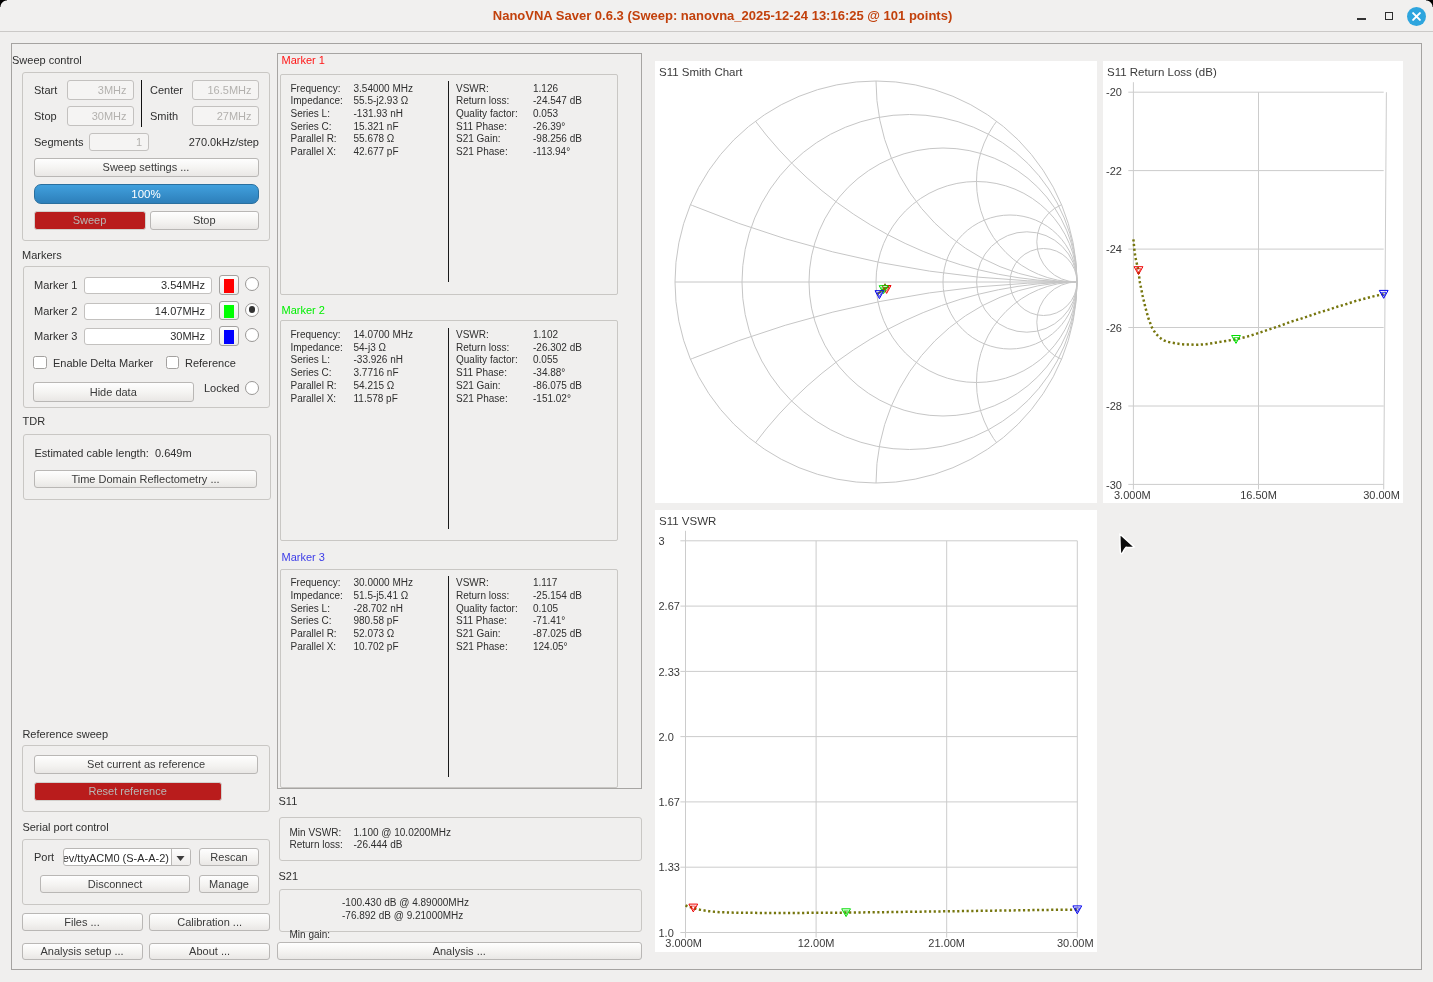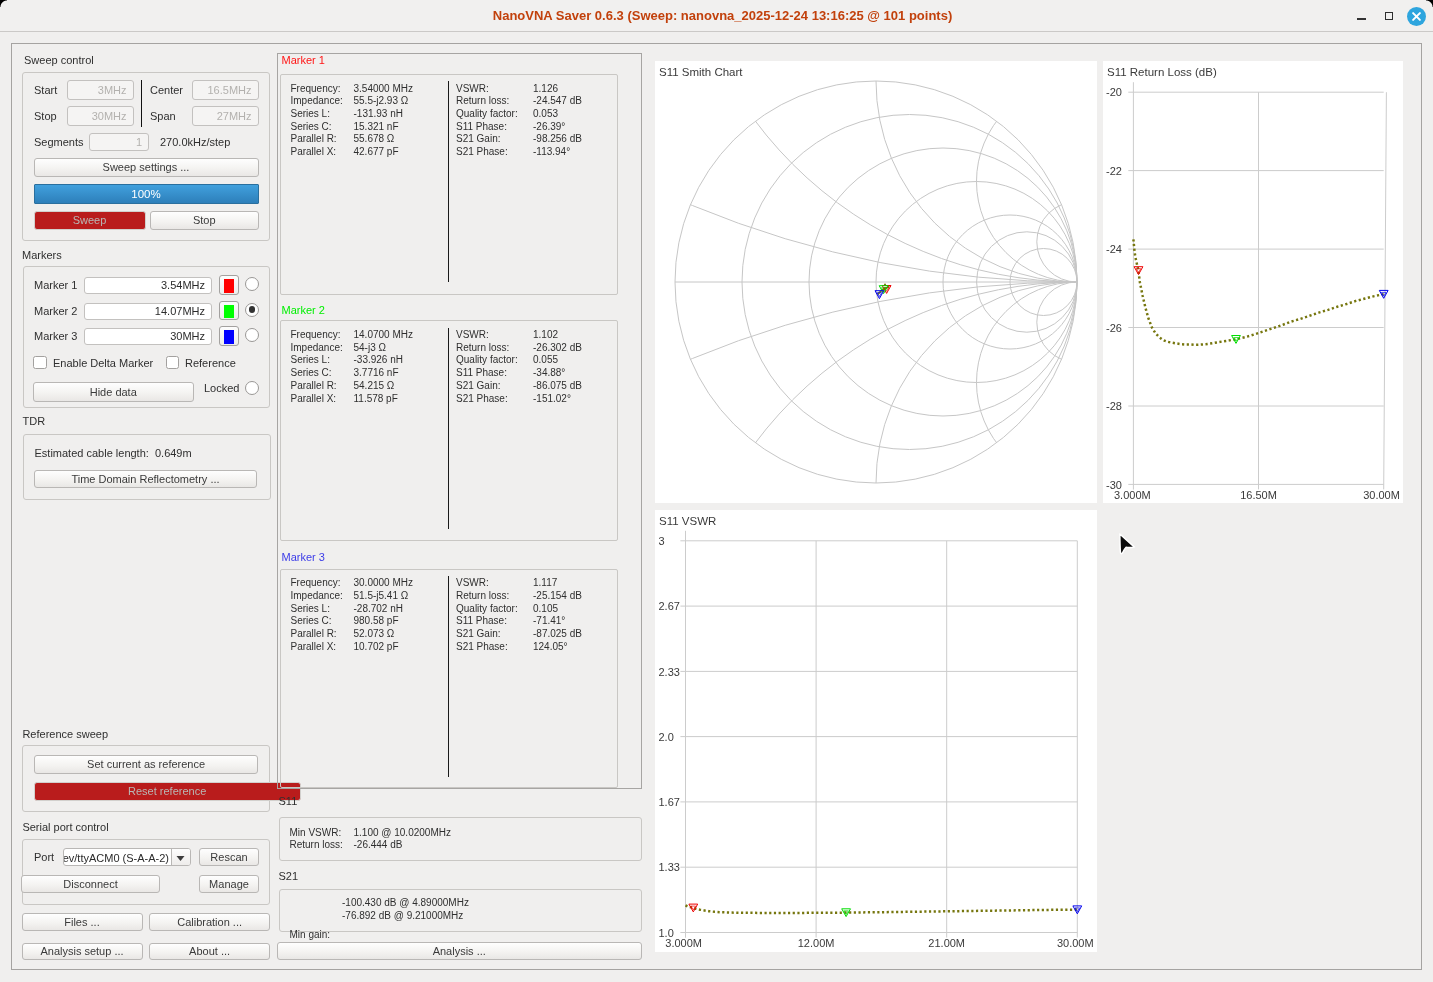--- a/index.html
+++ b/index.html
@@ -24,36 +24,36 @@
 <div class="abs" style="left:1426px;top:0;width:7px;height:7px;background:radial-gradient(circle at 0 7px,rgba(0,0,0,0) 6px,#000 7px)"></div>
 <div class="abs" style="left:1356.5px;top:17.5px;width:9px;height:2.2px;background:#333"></div>
 <div class="abs" style="left:1384.5px;top:11.5px;width:8.5px;height:8.5px;border:1.6px solid #2e2e2e"></div>
 <div class="abs" style="left:1407px;top:6.5px;width:19px;height:19px;border-radius:50%;background:#2ea5de"></div>
 <svg class="abs" style="left:1407px;top:6.5px" width="19" height="19">
     <path d="M6.1 6.1 L12.9 12.9 M12.9 6.1 L6.1 12.9" stroke="#fff" stroke-width="2" stroke-linecap="round"></path>
   </svg>
 
 <div class="abs" style="left:11px;top:43px;width:1411px;height:927px;border:1px solid #a5a3a1"></div>
 
-<div class="lbl" style="left:24px;top:54px">Sweep control</div>
+<div class="lbl" style="left:12px;top:54px">Sweep control</div>
 <div class="gbox" style="left:22px;top:71.5px;width:248px;height:169px"></div>
 <div class="lbl" style="left:34px;top:84px">Start</div>
 <div class="inp" style="left:66.5px;top:80px;width:67px;height:20px;line-height:18px">3MHz</div>
 <div class="lbl" style="left:34px;top:110px">Stop</div>
 <div class="inp" style="left:66.5px;top:106px;width:67px;height:20px;line-height:18px">30MHz</div>
 <div class="abs" style="left:141px;top:79.5px;width:1.3px;height:47px;background:#111"></div>
 <div class="lbl" style="left:150px;top:84px">Center</div>
 <div class="inp" style="left:191.5px;top:80px;width:67px;height:20px;line-height:18px">16.5MHz</div>
-<div class="lbl" style="left:150px;top:110px">Span</div>
+<div class="lbl" style="left:150px;top:110px">Smith</div>
 <div class="inp" style="left:191.5px;top:106px;width:67px;height:20px;line-height:18px">27MHz</div>
 <div class="lbl" style="left:34px;top:136px">Segments</div>
 <div class="inp" style="left:89px;top:132.5px;width:60px;height:18px;line-height:16px">1</div>
-<div class="lbl" style="left:160px;top:136px;width:99px;">270.0kHz/step</div>
+<div class="lbl" style="left:160px;top:136px;width:99px;text-align:right">270.0kHz/step</div>
 <div class="btn" style="left:33.5px;top:157.5px;width:225px;height:19px;line-height:17px">Sweep settings ...</div>
-<div class="abs" style="left:33.5px;top:184px;width:225px;height:19.5px;border-radius:1px;border:1px solid #2a6f9e;background:linear-gradient(#41a0dd,#2d7fba);color:#fff;font-size:11.5px;text-align:center;line-height:18px">100%</div>
+<div class="abs" style="left:33.5px;top:184px;width:225px;height:19.5px;border-radius:7px;border:1px solid #2a6f9e;background:linear-gradient(#41a0dd,#2d7fba);color:#fff;font-size:11.5px;text-align:center;line-height:18px">100%</div>
 <div class="btn dis" style="left:33.5px;top:210.5px;width:112px;height:19px;line-height:17px">Sweep</div>
 <div class="btn" style="left:150px;top:210.5px;width:108.5px;height:19px;line-height:17px">Stop</div>
 <div class="lbl" style="left:22px;top:249px">Markers</div>
 <div class="gbox" style="left:22.5px;top:265.5px;width:247.5px;height:142px"></div>
 <div class="lbl" style="left:34px;top:279px">Marker 1</div>
 <div class="winp" style="left:84px;top:277px;width:128px;height:17px;line-height:15px">3.54MHz</div>
 <div class="abs" style="left:219px;top:275px;width:19.5px;height:19.5px;border:1px solid #a3a19f;border-radius:3px;background:linear-gradient(#fdfdfd,#ededeb)"></div>
 <div class="abs" style="left:224px;top:279px;width:10px;height:13.5px;background:#ff0000"></div>
 <div class="radio" style="left:245px;top:276.8px"></div>
 <div class="lbl" style="left:34px;top:304.5px">Marker 2</div>
@@ -73,33 +73,33 @@
 <div class="btn" style="left:33px;top:382px;width:160.5px;height:20px;line-height:18px">Hide data</div>
 <div class="lbl" style="left:204px;top:382px">Locked</div>
 <div class="radio" style="left:245px;top:381px"></div>
 <div class="lbl" style="left:22.5px;top:415px">TDR</div>
 <div class="gbox" style="left:22.5px;top:434px;width:248px;height:65.5px"></div>
 <div class="lbl" style="left:34.5px;top:446.5px">Estimated cable length:&nbsp; 0.649m</div>
 <div class="btn" style="left:34px;top:470px;width:223px;height:18px;line-height:16px">Time Domain Reflectometry ...</div>
 <div class="lbl" style="left:22.4px;top:728px">Reference sweep</div>
 <div class="gbox" style="left:22.4px;top:744.5px;width:247.6px;height:67.5px"></div>
 <div class="btn" style="left:33.7px;top:754.5px;width:224.8px;height:19.5px;line-height:17.5px">Set current as reference</div>
-<div class="btn dis" style="left:33.7px;top:782px;width:267px;height:18.5px;line-height:16.5px">Reset reference</div>
+<div class="btn dis" style="left:33.7px;top:782px;width:188px;height:18.5px;line-height:16.5px">Reset reference</div>
 <div class="lbl" style="left:22.4px;top:820.5px">Serial port control</div>
 <div class="gbox" style="left:22.4px;top:838.5px;width:247.6px;height:66px"></div>
 <div class="lbl" style="left:34px;top:851px">Port</div>
 <div class="abs" style="left:63px;top:848px;width:128px;height:18.3px;background:#fff;border:1px solid #b9b7b5;border-radius:3px;overflow:hidden">
   <div style="position:absolute;right:21px;top:2px;font-size:11px;color:#2b2b2b;line-height:14px;white-space:nowrap">dev/ttyACM0 (S-A-A-2)</div>
   <div style="position:absolute;right:0;top:0;width:19.5px;height:18.3px;border-left:1px solid #b9b7b5;background:linear-gradient(#fdfdfd,#eceae8)"></div>
   <svg style="position:absolute;right:5.5px;top:6.5px" width="9" height="6">
       <path d="M0.5,0 L8.5,0 L4.5,5 Z" fill="#3c3c3c"></path>
     </svg>
 </div>
 <div class="btn" style="left:199px;top:848px;width:60px;height:18.4px;line-height:16.4px">Rescan</div>
-<div class="btn" style="left:21px;top:875px;width:139px;height:18.2px;line-height:16.2px">Disconnect</div>
+<div class="btn" style="left:40px;top:875px;width:150px;height:18.2px;line-height:16.2px">Disconnect</div>
 <div class="btn" style="left:199px;top:875px;width:60px;height:18.2px;line-height:16.2px">Manage</div>
 <div class="btn" style="left:21.5px;top:912.5px;width:121px;height:18.5px;line-height:16.5px">Files ...</div>
 <div class="btn" style="left:149.3px;top:912.5px;width:120.6px;height:18.5px;line-height:16.5px">Calibration ...</div>
 <div class="btn" style="left:21.5px;top:942.5px;width:121px;height:17px;line-height:15px">Analysis setup ...</div>
 <div class="btn" style="left:149.3px;top:942.5px;width:120.6px;height:17px;line-height:15px">About ...</div>
 
 <div class="abs" style="left:277px;top:53px;width:365px;height:736px;border:1px solid #a7a5a3"></div>
 <div class="lbl" style="left:281.5px;top:53.5px;color:#ff1515">Marker 1</div>
 <div class="gbox" style="left:280px;top:73.5px;width:337.5px;height:221px;border-radius:2px"></div>
 <div class="abs" style="left:448px;top:81px;width:1.2px;height:201px;background:#1a1a1a"></div>

